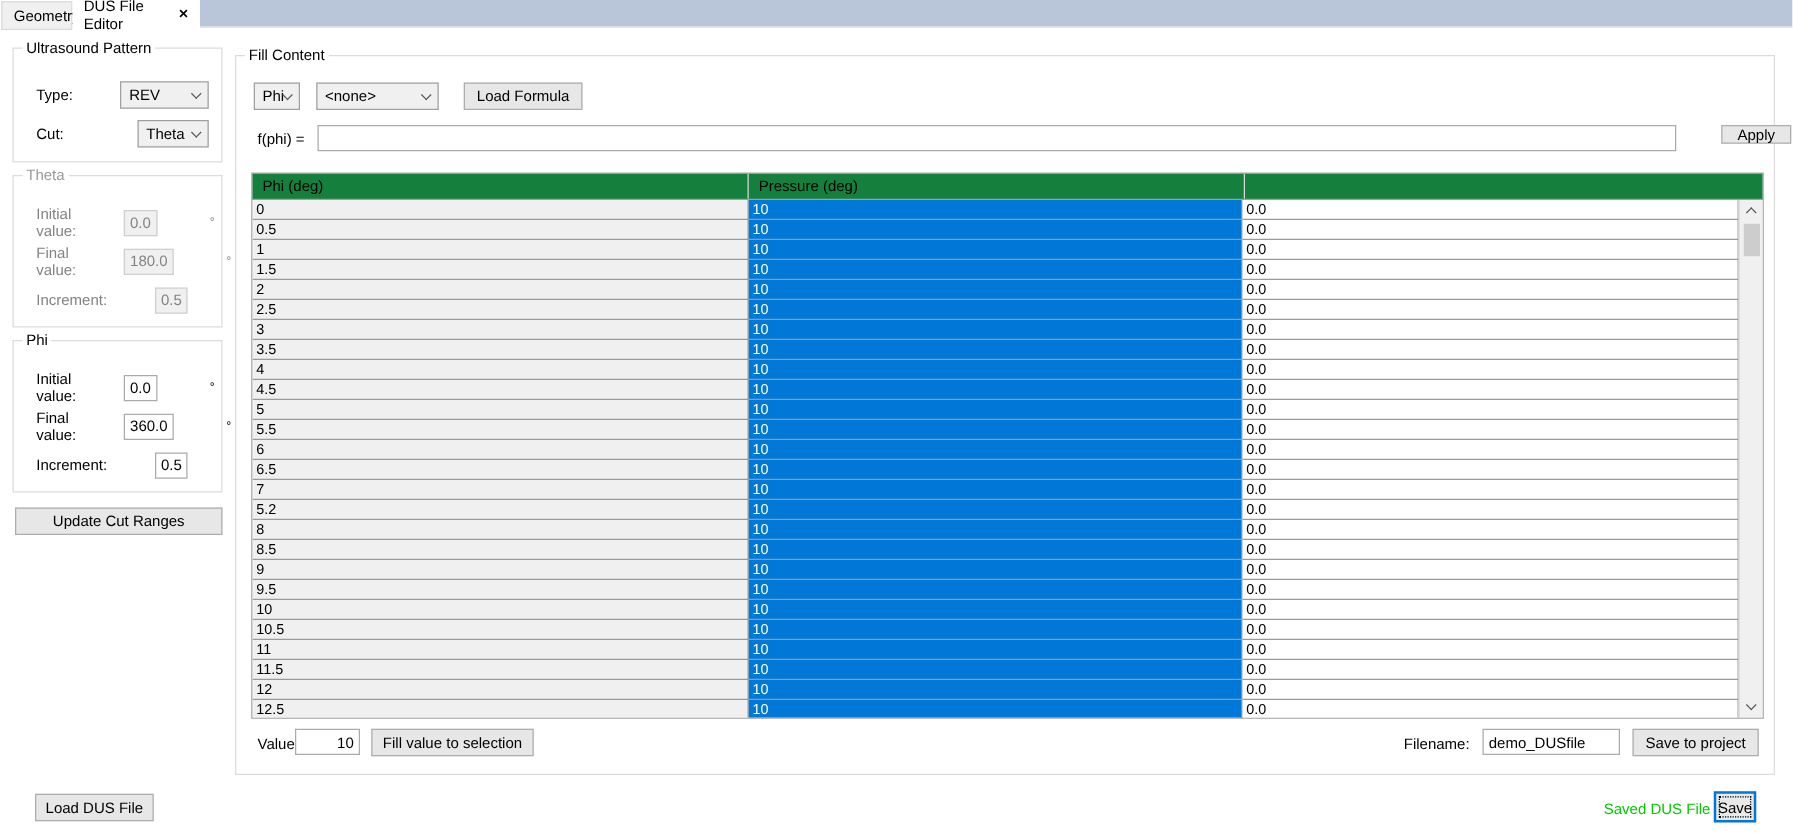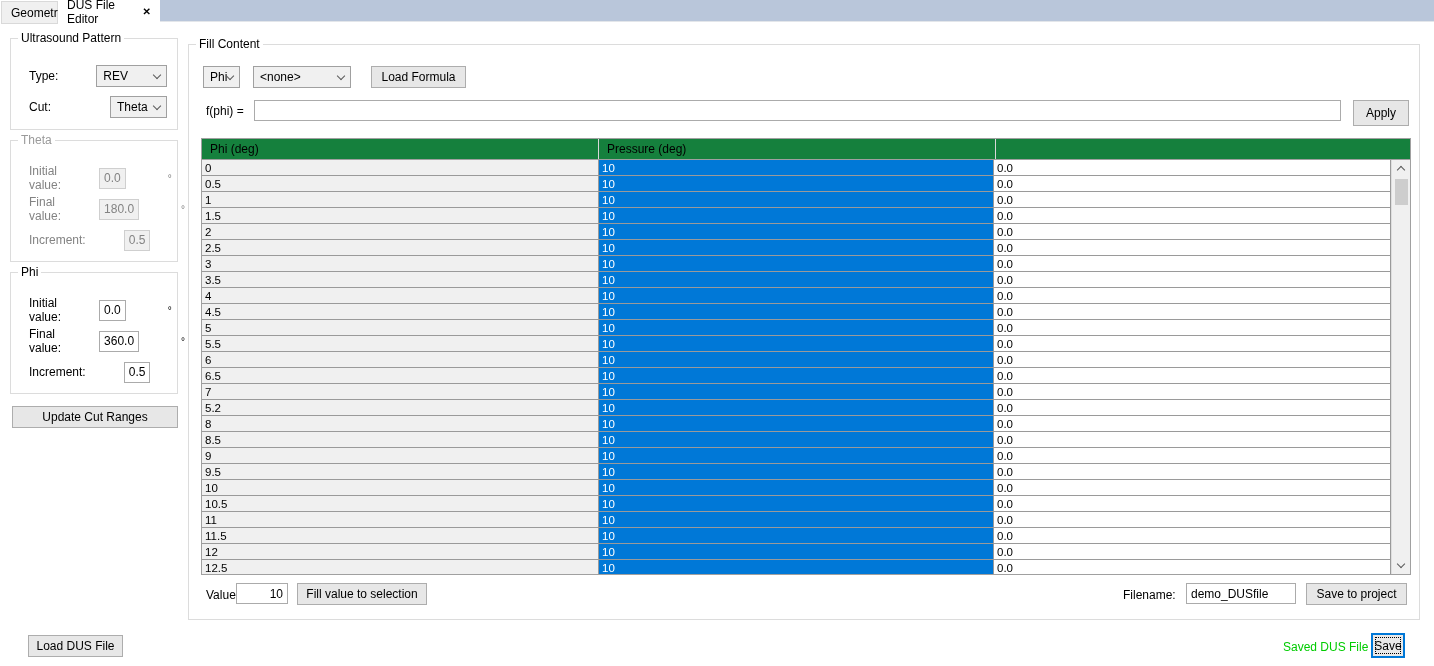--- a/index.html
+++ b/index.html
@@ -161,21 +161,21 @@
     <span class="chev"></span>
   </div>
   <div class="btn" style="position:absolute; left:182px; top:21px; width:95px; height:22px;">
     <span>Load Formula</span>
   </div>
 
   <span style="position:absolute; left:17px; top:59px;">f(phi) =</span>
   <div class="input" style="position:absolute; left:65px; top:55px; width:1087px; height:21px;">
     <span></span>
   </div>
-  <div class="btn" style="position:absolute; left:1164px; top:55px; width:56px; height:26px;justify-content:center;">
+  <div class="btn" style="position:absolute; left:1188px; top:55px; width:56px; height:15px;justify-content:center;">
     <span>Apply</span>
   </div>
 
   <div class="dtable">
     <div class="thead">
       <div class="th c1">Phi (deg)</div>
       <div class="th c3">Pressure (deg)</div>
       <div class="th corner"></div>
     </div>
     <div class="tbody" id="table-body">

